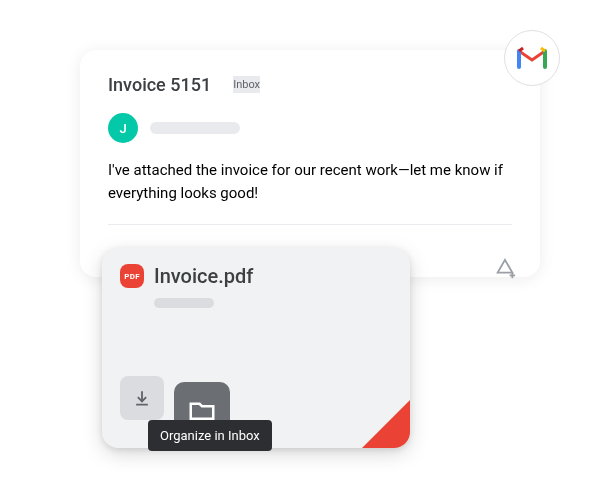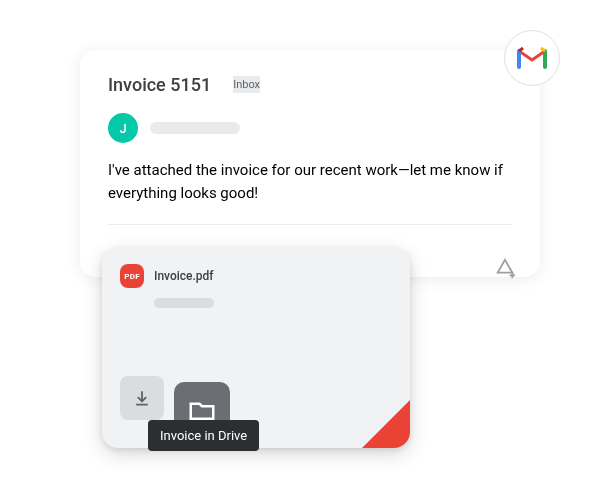--- a/index.html
+++ b/index.html
@@ -117,21 +117,21 @@
       color: #fff;
       font-size: 8px;
       font-weight: 700;
       display: flex;
       align-items: center;
       justify-content: center;
       border-radius: 8px;
       letter-spacing: 0.3px;
     }
     .attachment-name {
-      font-size: 12px;
+      font-size: 20px;
       font-weight: 500;
       color: #3c4043;
     }
     .attachment-placeholder {
       width: 60px;
       height: 10px;
       background: #dadce0;
       border-radius: 5px;
       margin-left: 34px;
     }
@@ -240,13 +240,13 @@
     <div class="action-btn folder-btn">
       <svg width="30" height="30" viewBox="0 0 24 24" fill="none" stroke="currentColor" stroke-width="2">
         <path d="M3 7 L3 19 L21 19 L21 9 L12 9 L10 7 Z"></path>
       </svg>
     </div>
   </div>
 
   <div class="corner-fold"></div>
 </div>
 
-<div class="tooltip">Invoice in Drive</div>
+<div class="tooltip">Organize in Inbox</div>
 
 </body></html>

